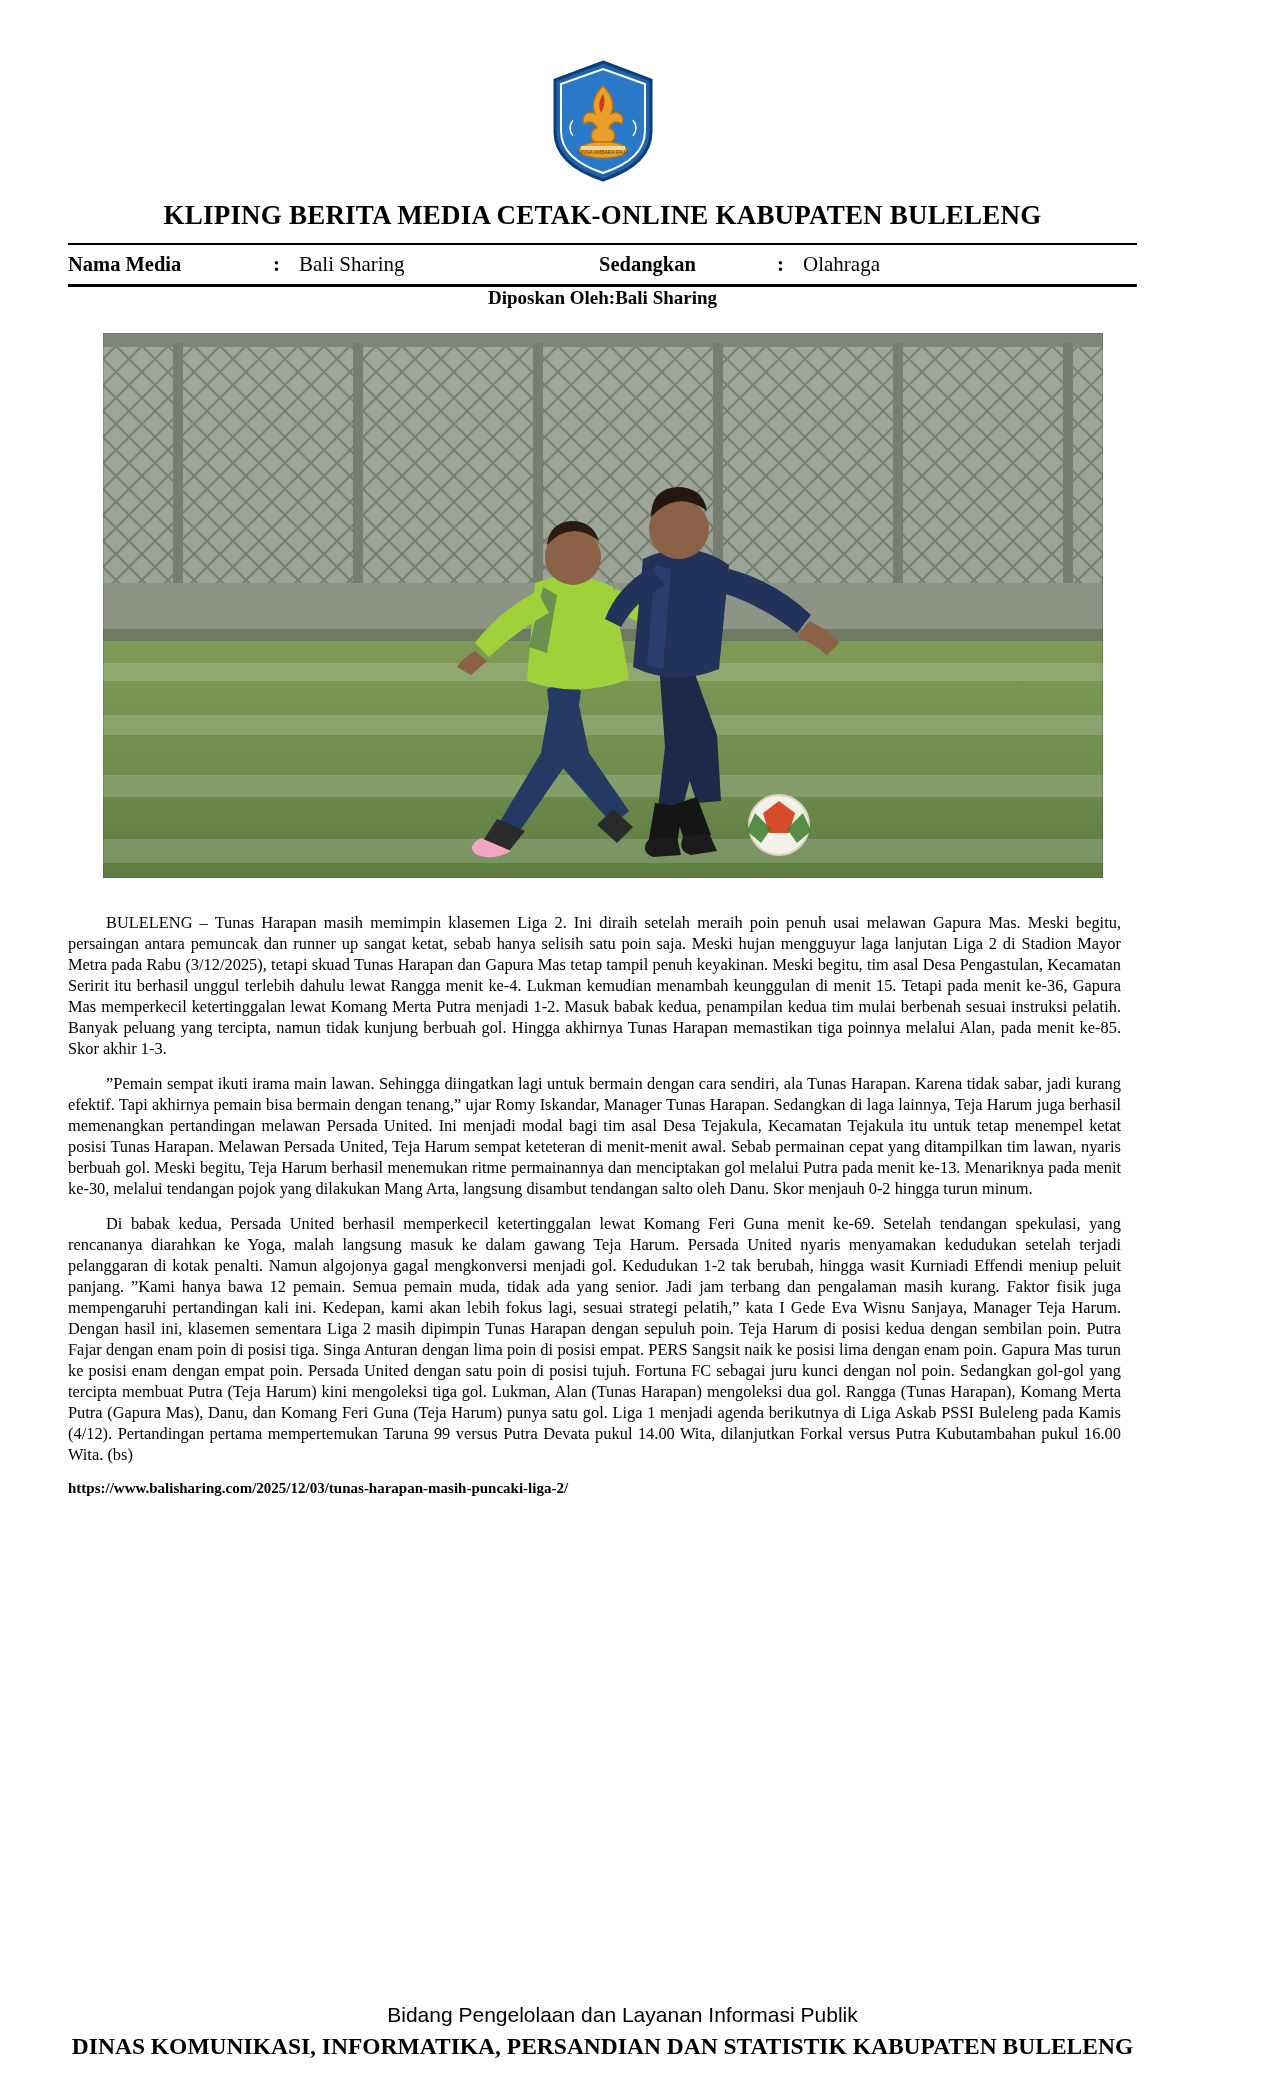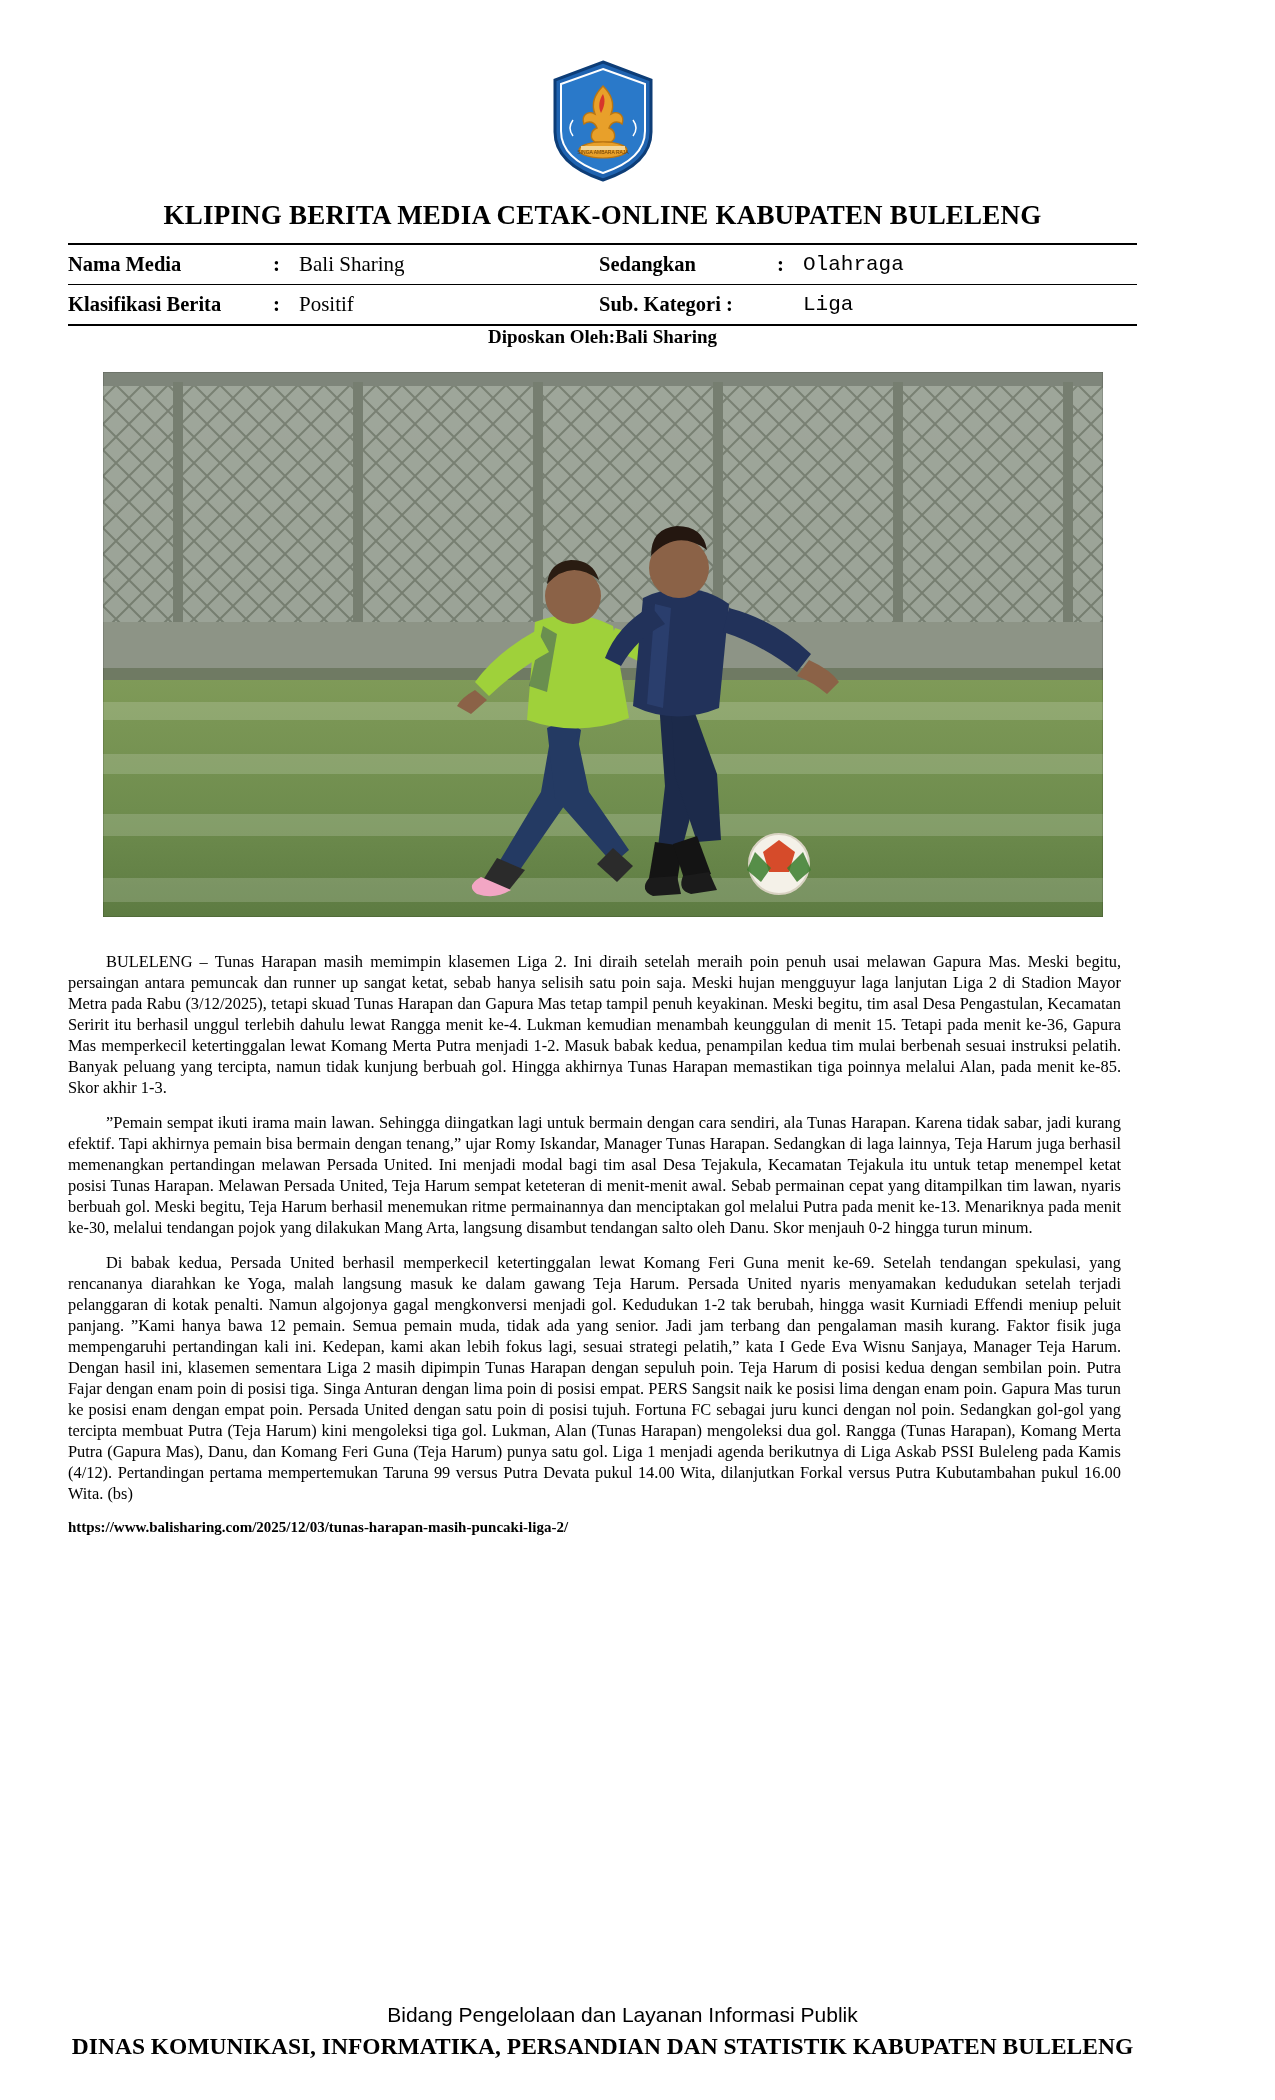--- a/index.html
+++ b/index.html
@@ -86,21 +86,20 @@
     font-weight: bold;
     width: 178px;
     font-size: 20.5px;
   }
   .meta .colon2 {
     width: 26px;
     font-weight: bold;
   }
   .meta .val2 {
     font-size: 21px;
-    font-family: Liberation Mono, monospace;
   }
 
   
   .headline {
     text-align: center;
     font-weight: bold;
     font-size: 29px;
     margin: 22px 0 4px 0;
   }
   .byline {
@@ -195,32 +194,20 @@
       <td class="val">Bali Sharing</td>
       <td class="lbl2">Sedangkan</td>
       <td class="colon2">:</td>
       <td class="val2">Olahraga</td>
     </tr>
   </tbody>
     </table>
 
   <hr class="rule-thin">
 
-  <table class="meta">
-    <tbody>
-        <tr>
-      <td class="lbl">Klasifikasi Berita</td>
-      <td class="colon">:</td>
-      <td class="val">Positif</td>
-      <td class="lbl2">Sub. Kategori :</td>
-      <td class="colon2"></td>
-      <td class="val2">Liga</td>
-    </tr>
-  </tbody>
-    </table>
 
   <hr class="rule">
 
   <div class="byline">Diposkan Oleh:Bali Sharing</div>
 
   <div class="photo-wrap">
     <div class="photo">
       <svg width="1000" height="545" viewBox="0 0 1000 545" xmlns="http://www.w3.org/2000/svg">
         <defs>
           <linearGradient id="sky" x1="0" y1="0" x2="0" y2="1">

